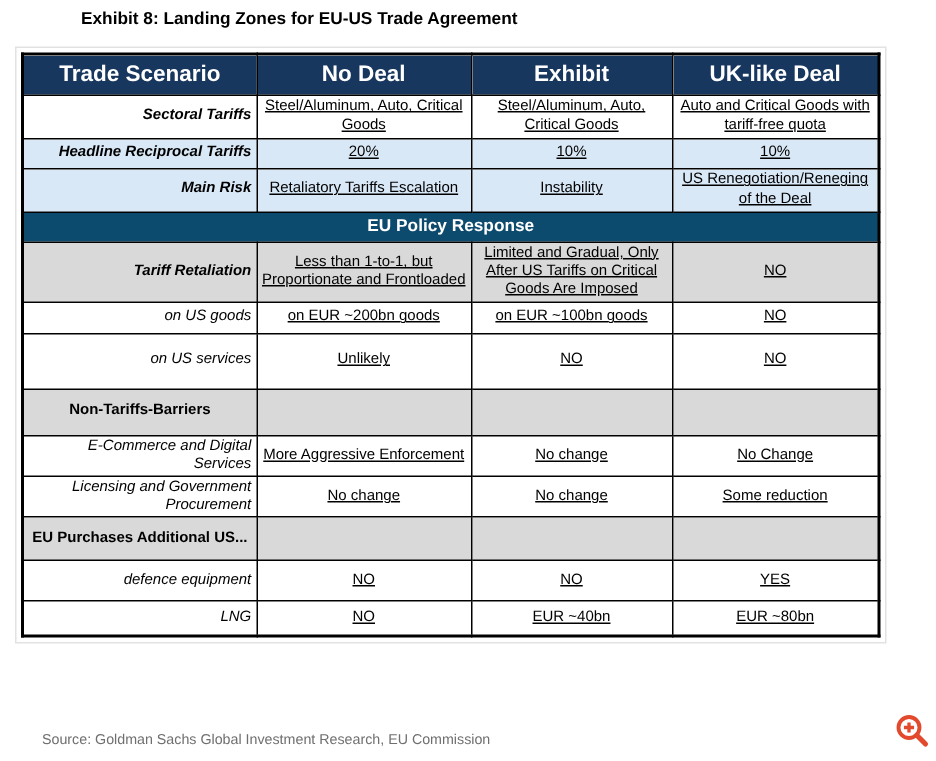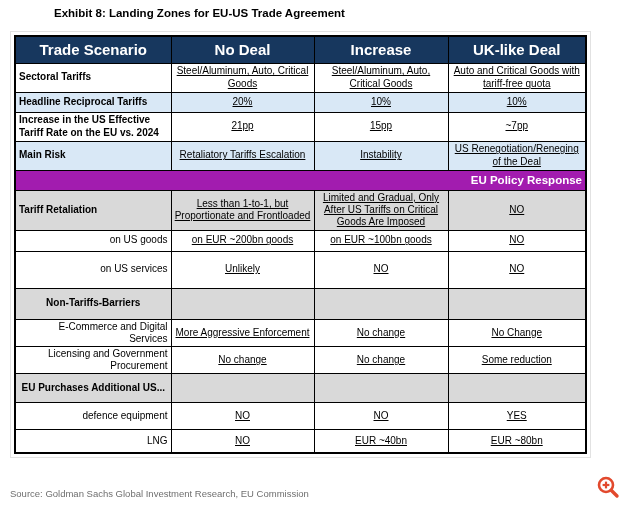--- a/index.html
+++ b/index.html
@@ -5,28 +5,28 @@
   html,body{margin:0;padding:0;background:#ffffff;}
   .page{position:relative;width:624px;height:507px;background:#ffffff;overflow:hidden;
         font-family:"Liberation Sans",sans-serif;color:#000;}
   .exhibit-title{position:absolute;left:9px;top:7px;font-size:11.5px;font-weight:bold;color:#000;margin-left:45px;}
   .table-frame{position:absolute;left:10px;top:31px;padding:3px;border:1px solid #e2e2e2;background:#fff;}
   table.trade{border-collapse:collapse;table-layout:fixed;width:571px;border:2px solid #000;}
   table.trade th,table.trade td{border:1px solid #000;padding:1px 3px;vertical-align:middle;
         font-size:10px;line-height:1.22;overflow:hidden;}
   table.trade th{background:#17375E;color:#fff;font-size:15px;font-weight:bold;text-align:center;}
   td.c0{border-right:2px solid #000;}
-  .lc{font-weight:bold;text-align:left;}
-  .lr{text-align:right;padding-right:3px;font-weight:normal;}
+  .lc{font-weight:bold;text-align:right;font-style:italic;}
+  .lr{text-align:right;padding-right:3px;font-weight:normal;font-style:italic;}
   .ll{font-weight:bold;text-align:center;padding-left:4px;}
   td.data{text-align:center;text-decoration:underline;}
   tr.bb td{background:#D9E8F6;}
   tr.bg td{background:#D9D9D9;}
-  tr.band td{background:#a21caf;color:#fff;font-weight:bold;text-align:right;font-size:11.5px;margin-left:20px;}
-  .source{position:absolute;left:10px;top:488px;font-size:9.5px;color:#6f6f6f;}
+  tr.band td{background:#0c4a6e;color:#fff;font-weight:bold;text-align:center;font-size:11.5px;margin-left:20px;}
+  .source{position:absolute;left:28px;top:488px;font-size:9.5px;color:#6f6f6f;}
   .zoom-icon{position:absolute;left:596px;top:475px;width:24px;height:24px;cursor:pointer;}
 </style>
 </head>
 <body>
 
 <div class="page">
 
   <div class="exhibit-title">Exhibit 8: Landing Zones for EU-US Trade Agreement</div>
 
   <div class="table-frame">
@@ -34,42 +34,36 @@
       <colgroup>
         <col style="width:156px">
           <col style="width:143px">
           <col style="width:134px">
           <col style="width:138px">
       </colgroup>
       <thead>
         <tr style="height:27px">
           <th class="c0">Trade Scenario</th>
           <th>No Deal</th>
-          <th>Increase</th>
+          <th>Exhibit</th>
           <th>UK-like Deal</th>
         </tr>
       </thead>
       <tbody>
         <tr style="height:29px">
           <td class="c0 lc">Sectoral Tariffs</td>
           <td class="data">Steel/Aluminum, Auto, Critical Goods</td>
           <td class="data">Steel/Aluminum, Auto, Critical Goods</td>
           <td class="data">Auto and Critical Goods with tariff-free quota</td>
         </tr>
         <tr class="bb" style="height:20px">
           <td class="c0 lc">Headline Reciprocal Tariffs</td>
           <td class="data">20%</td>
           <td class="data">10%</td>
           <td class="data">10%</td>
-        </tr>
-        <tr style="height:29px">
-          <td class="c0 lc">Increase in the US Effective Tariff Rate on the EU vs. 2024</td>
-          <td class="data">21pp</td>
-          <td class="data">15pp</td>
-          <td class="data">~7pp</td>
         </tr>
         <tr class="bb" style="height:29px">
           <td class="c0 lc">Main Risk</td>
           <td class="data">Retaliatory Tariffs Escalation</td>
           <td class="data">Instability</td>
           <td class="data">US Renegotiation/Reneging of the Deal</td>
         </tr>
         <tr class="band" style="height:20px">
           <td colspan="4">EU Policy Response</td>
         </tr>

